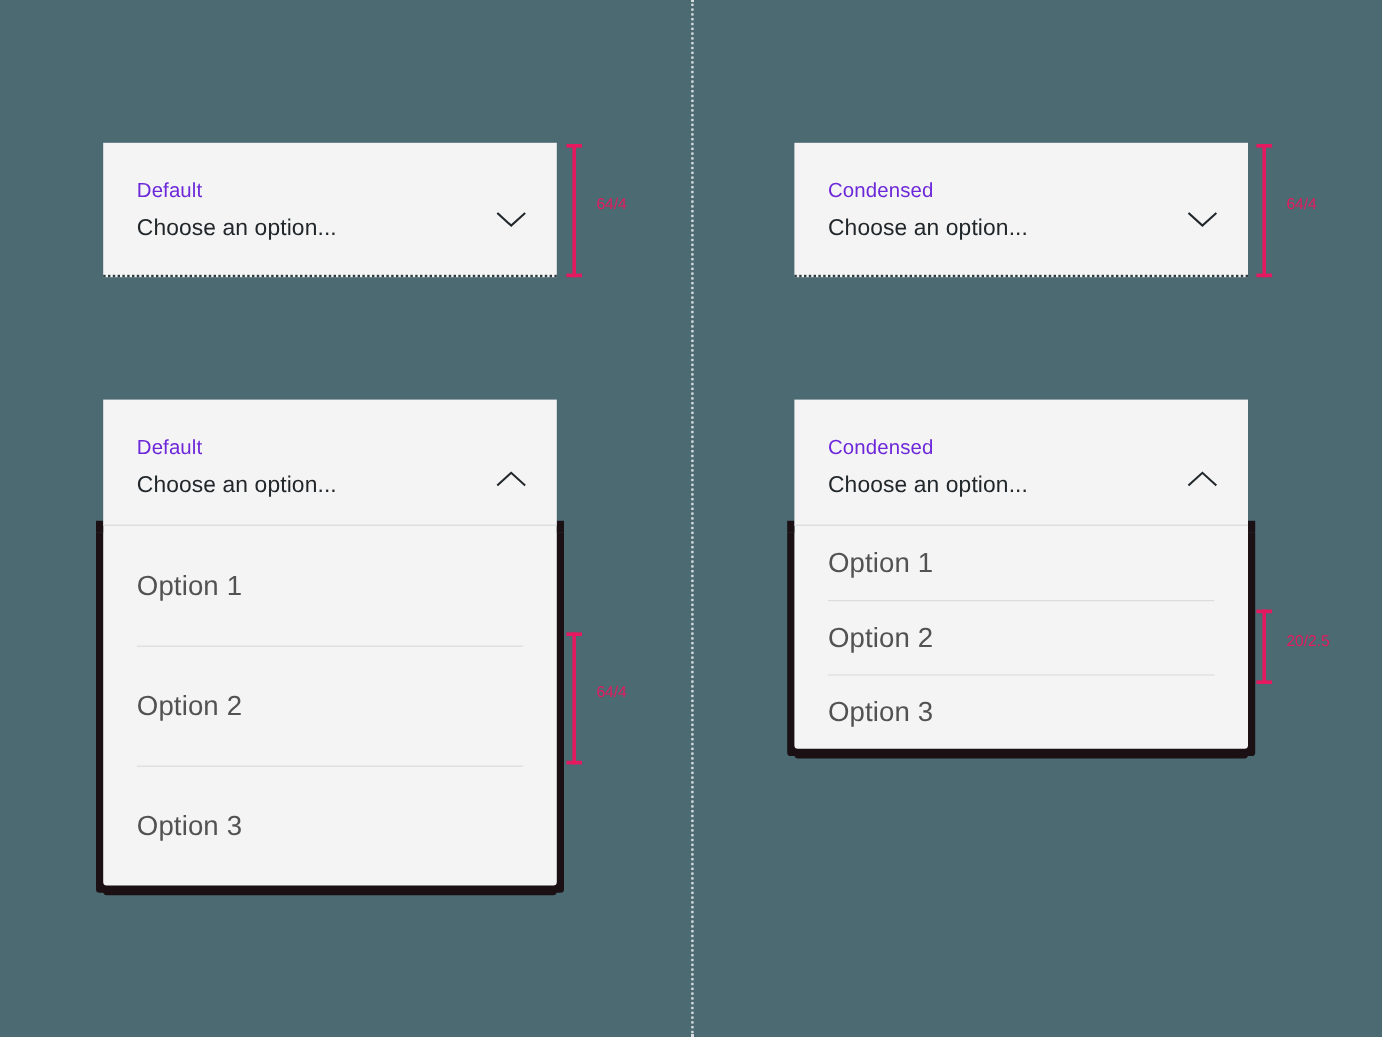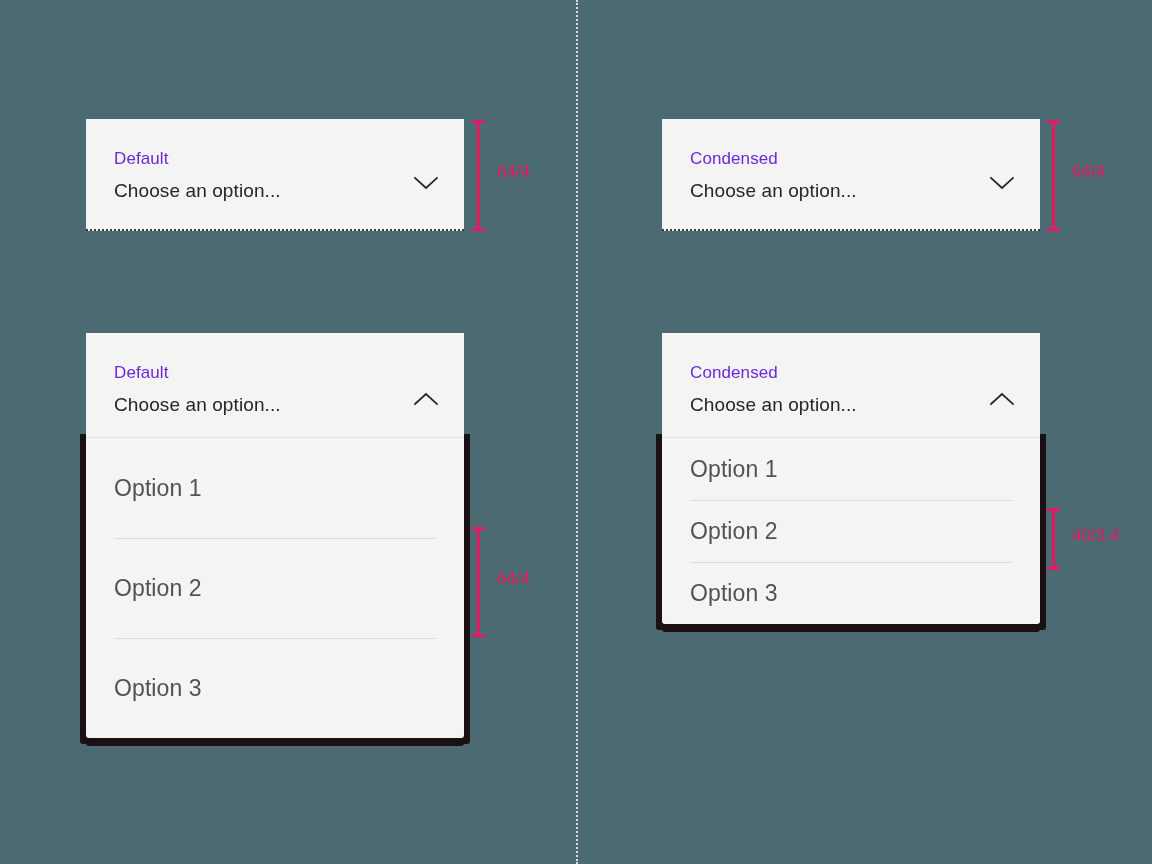--- a/index.html
+++ b/index.html
@@ -173,21 +173,21 @@
     width: 13px;
     height: 3px;
     background: #e5195f;
   }
   .measure .cap.top { top: 0; }
   .measure .cap.bottom { bottom: 0; }
   .measure .measure-label {
     position: absolute;
     left: 20px;
     color: #e5195f;
-    font-size: 17px;
+    font-size: 13px;
     white-space: nowrap;
     font-family: "Liberation Sans", sans-serif;
   }
 
   .measure.m1 { left: 477px; top: 120px; height: 111px; }
   .measure.m1 .measure-label { top: 42px; }
   .measure.m2 { left: 1052px; top: 120px; height: 111px; }
   .measure.m2 .measure-label { top: 42px; }
   .measure.m3 { left: 477px; top: 527px; height: 110px; }
   .measure.m3 .measure-label { top: 42px; }
@@ -271,14 +271,14 @@
     <div class="option-row">Option 1</div>
     <div class="option-row">Option 2</div>
     <div class="option-row">Option 3</div>
   </div>
 </div>
 
 <div class="measure m4">
   <div class="bar" style="height:100%"></div>
   <div class="cap top"></div>
   <div class="cap bottom"></div>
-  <div class="measure-label">40/3.4</div>
+  <div class="measure-label">20/2.5</div>
 </div>
 
 </body></html>

